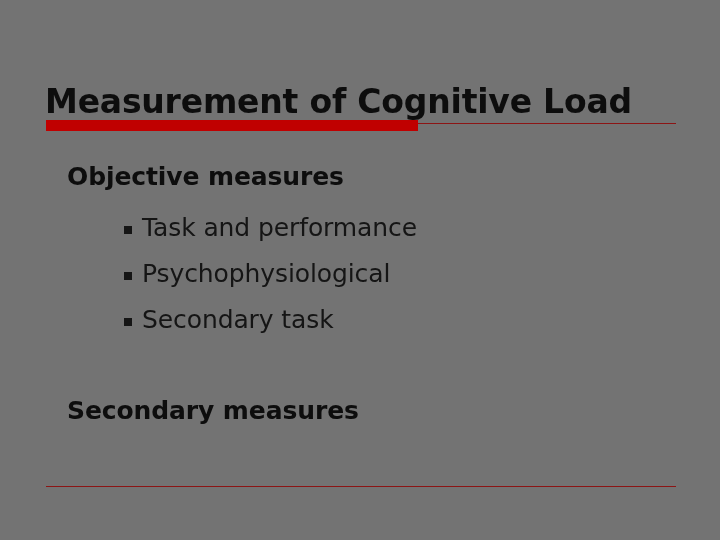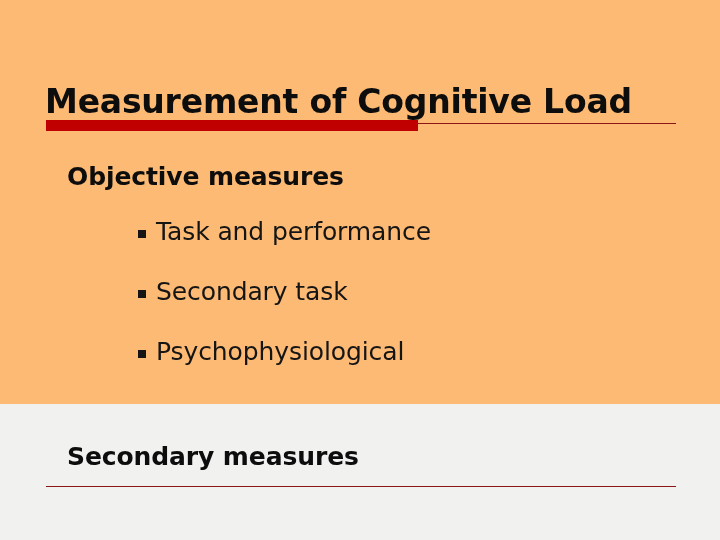--- a/index.html
+++ b/index.html
@@ -12,22 +12,22 @@
     background: #f1f1f0;
     font-family: "DejaVu Sans", sans-serif;
     overflow: hidden;
     position: relative;
   }
 
   .slide {
     position: absolute;
     inset: 0;
     width: 720px;
-    height: 404px;
-    background: #fdba74;
+    height: 540px;
+    background: #737373;
   }
 
   
   .slide-title {
     position: absolute;
     left: 45px;
     top: 60px;
     width: 640px;
     font-size: 33px;
     font-weight: bold;
@@ -81,21 +81,21 @@
     white-space: nowrap;
   }
 
   .bullet-list {
     list-style: none;
     margin: 0;
     padding: 0;
   }
   .bullet-item {
     position: relative;
-    margin: 16px;
+    margin: 2px;
     padding: 0 0 0 140px;
     font-size: 25px;
     font-weight: normal;
     color: #151515;
     line-height: 44px;
     letter-spacing: -0.1px;
     white-space: nowrap;
   }
   .bullet-item .bullet-mark {
     position: absolute;
@@ -147,25 +147,25 @@
 
     <div class="content-group">
       <h2 class="group-heading">Objective measures</h2>
       <ul class="bullet-list">
         <li class="bullet-item">
           <span class="bullet-mark"></span>
           <span class="bullet-text">Task and performance</span>
         </li>
         <li class="bullet-item">
           <span class="bullet-mark"></span>
-          <span class="bullet-text">Secondary task</span>
+          <span class="bullet-text">Psychophysiological</span>
         </li>
         <li class="bullet-item">
           <span class="bullet-mark"></span>
-          <span class="bullet-text">Psychophysiological</span>
+          <span class="bullet-text">Secondary task</span>
         </li>
       </ul>
     </div>
 
     <div class="group-spacer"></div>
 
     <div class="content-group">
       <h2 class="group-heading">Secondary measures</h2>
     </div>
 

